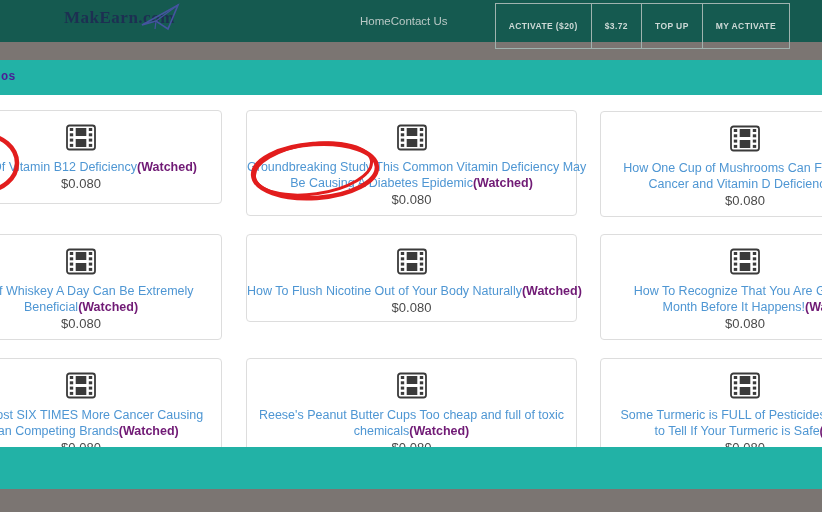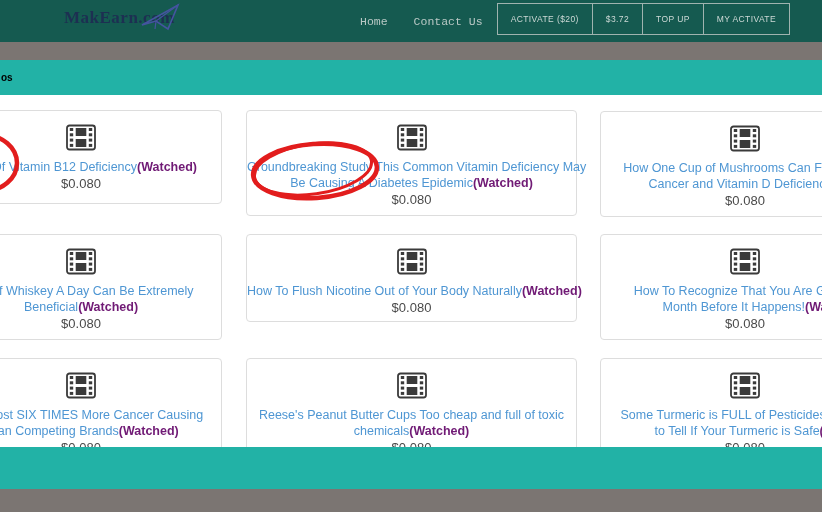--- a/index.html
+++ b/index.html
@@ -6,31 +6,31 @@
   body{
     width:822px;height:512px;position:relative;overflow:hidden;
     background:#ffffff;font-family:"Liberation Sans", sans-serif;
   }
   
   .header{position:absolute;left:0;top:0;width:822px;height:42px;background:#155a50;z-index:2;}
   .logo{position:absolute;left:64px;top:0;height:42px;line-height:36px;
     font-family:"Liberation Serif", serif;font-weight:700;font-size:17px;
     letter-spacing:.5px;color:#1d2f52;cursor:pointer;}
   .plane{position:absolute;left:138px;top:1px;}
-  .nav{position:absolute;left:360px;top:0;height:42px;display:flex;align-items:center;gap:26px;font-family:Liberation Mono, monospace;}
+  .nav{position:absolute;left:360px;top:0;height:42px;display:flex;align-items:center;}
   .nav-link{color:#b9c8c5;font-size:11.5px;cursor:pointer;}
   .hbtns{position:absolute;right:32px;top:3px;display:flex;}
   .hbtn{border:1px solid #9fb3af;margin-left:-1px;height:28px;line-height:28px;
-    padding:1px 13px;color:#cdd9d6;font-size:8.5px;font-weight:400;letter-spacing:.4px;
+    padding:8px 13px;color:#cdd9d6;font-size:8.5px;font-weight:700;letter-spacing:.4px;
     white-space:nowrap;cursor:pointer;}
   
   .strip-top{position:absolute;left:0;top:42px;width:822px;height:18px;background:#7b7572;}
   .banner{position:absolute;left:0;top:60px;width:822px;height:35px;background:#22b2a6;}
   .banner-heading{position:absolute;left:1px;top:0;height:35px;line-height:35px;
-    font-size:10px;font-weight:700;color:#000000;}
+    font-size:12px;font-weight:700;color:#4c1d95;font-family:Liberation Mono, monospace;}
   .footer-teal{position:absolute;left:0;top:447px;width:822px;height:42px;background:#22b2a6;z-index:5;}
   .strip-bottom{position:absolute;left:0;top:489px;width:822px;height:23px;background:#7b7572;z-index:5;}
   
   .card{position:absolute;background:#fff;border:1px solid #ddd;border-radius:4px;
     box-sizing:border-box;text-align:center;padding-top:13px;z-index:1;}
   .film{height:30px;margin-bottom:5px;}
   .tline{font-size:12.5px;line-height:16px;white-space:nowrap;color:#4e96d3;cursor:pointer;}
   .lnk{color:#4e96d3;}
   .wt{color:#701a75;font-weight:700;}
   .price{font-size:13px;line-height:17px;color:#4a4a4a;}

